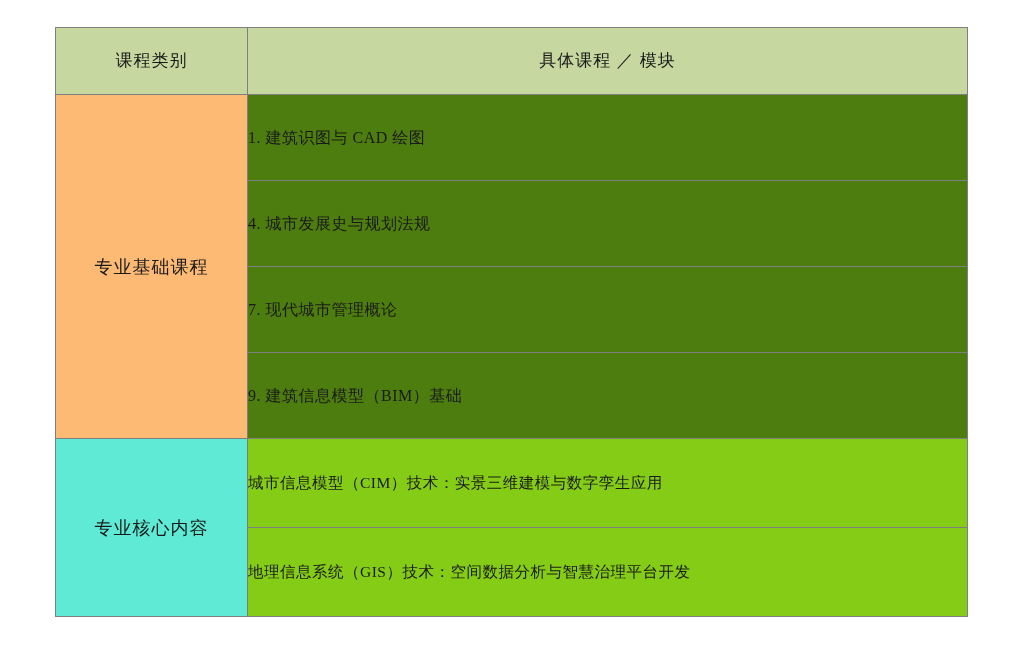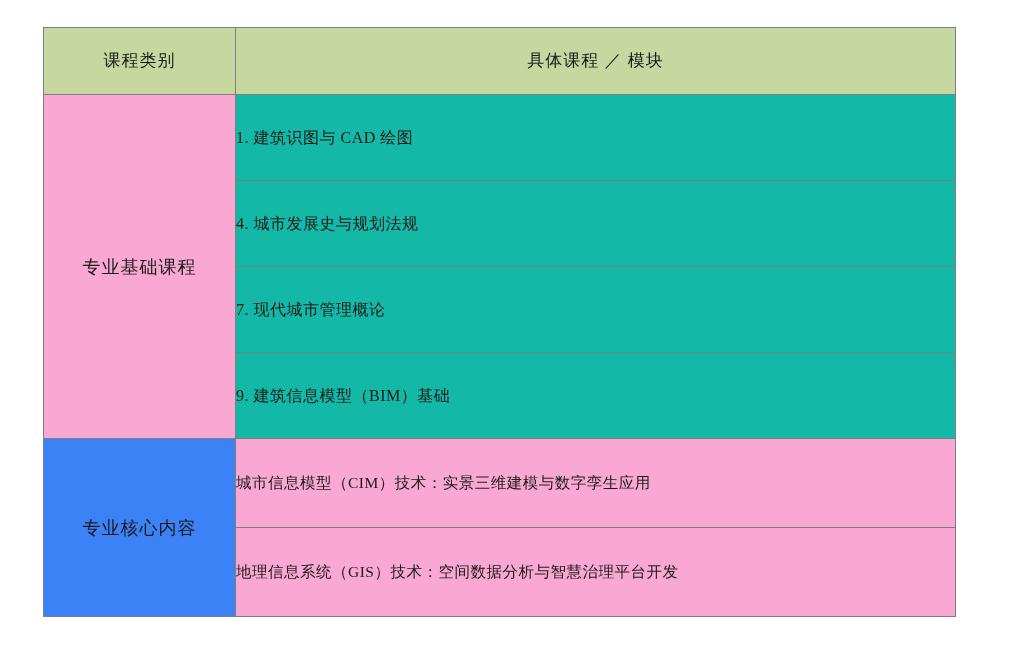--- a/index.html
+++ b/index.html
@@ -15,21 +15,21 @@
     overflow: hidden;
   }
   .page {
     position: relative;
     width: 1024px;
     height: 653px;
     box-sizing: border-box;
   }
   .table-wrap {
     position: absolute;
-    left: 43px;
+    left: 55px;
     top: 27px;
     width: 767px;
   }
   table.course-table {
     border-collapse: collapse;
     width: 912px;
     table-layout: fixed;
   }
   table.course-table td {
     border: 1px solid #7f7f7f;
@@ -50,38 +50,38 @@
     display: block;
     line-height: 1.4;
   }
 
   .cat-cell {
     text-align: center;
     font-size: 18px;
     letter-spacing: 1px;
   }
   .cat-basic {
-    background: #f9a8d4;
+    background: #fdba74;
   }
   .cat-core {
-    background: #3b82f6;
+    background: #5eead4;
   }
 
   .item-cell {
     padding: 0 0 0 22px;
     font-size: 16px;
     letter-spacing: 0.5px;
     height: 85px;
   }
   .item-basic {
-    background: #14b8a6;
+    background: #4d7c0f;
     margin-top: 26px;
   }
   .item-core {
-    background: #f9a8d4;
+    background: #84cc16;
     height: 88px;
     font-size: 15.5px;
   }
   .item-cell .txt {
     display: block;
     line-height: 1.5;
   }
 </style>
 </head>
 <body>

